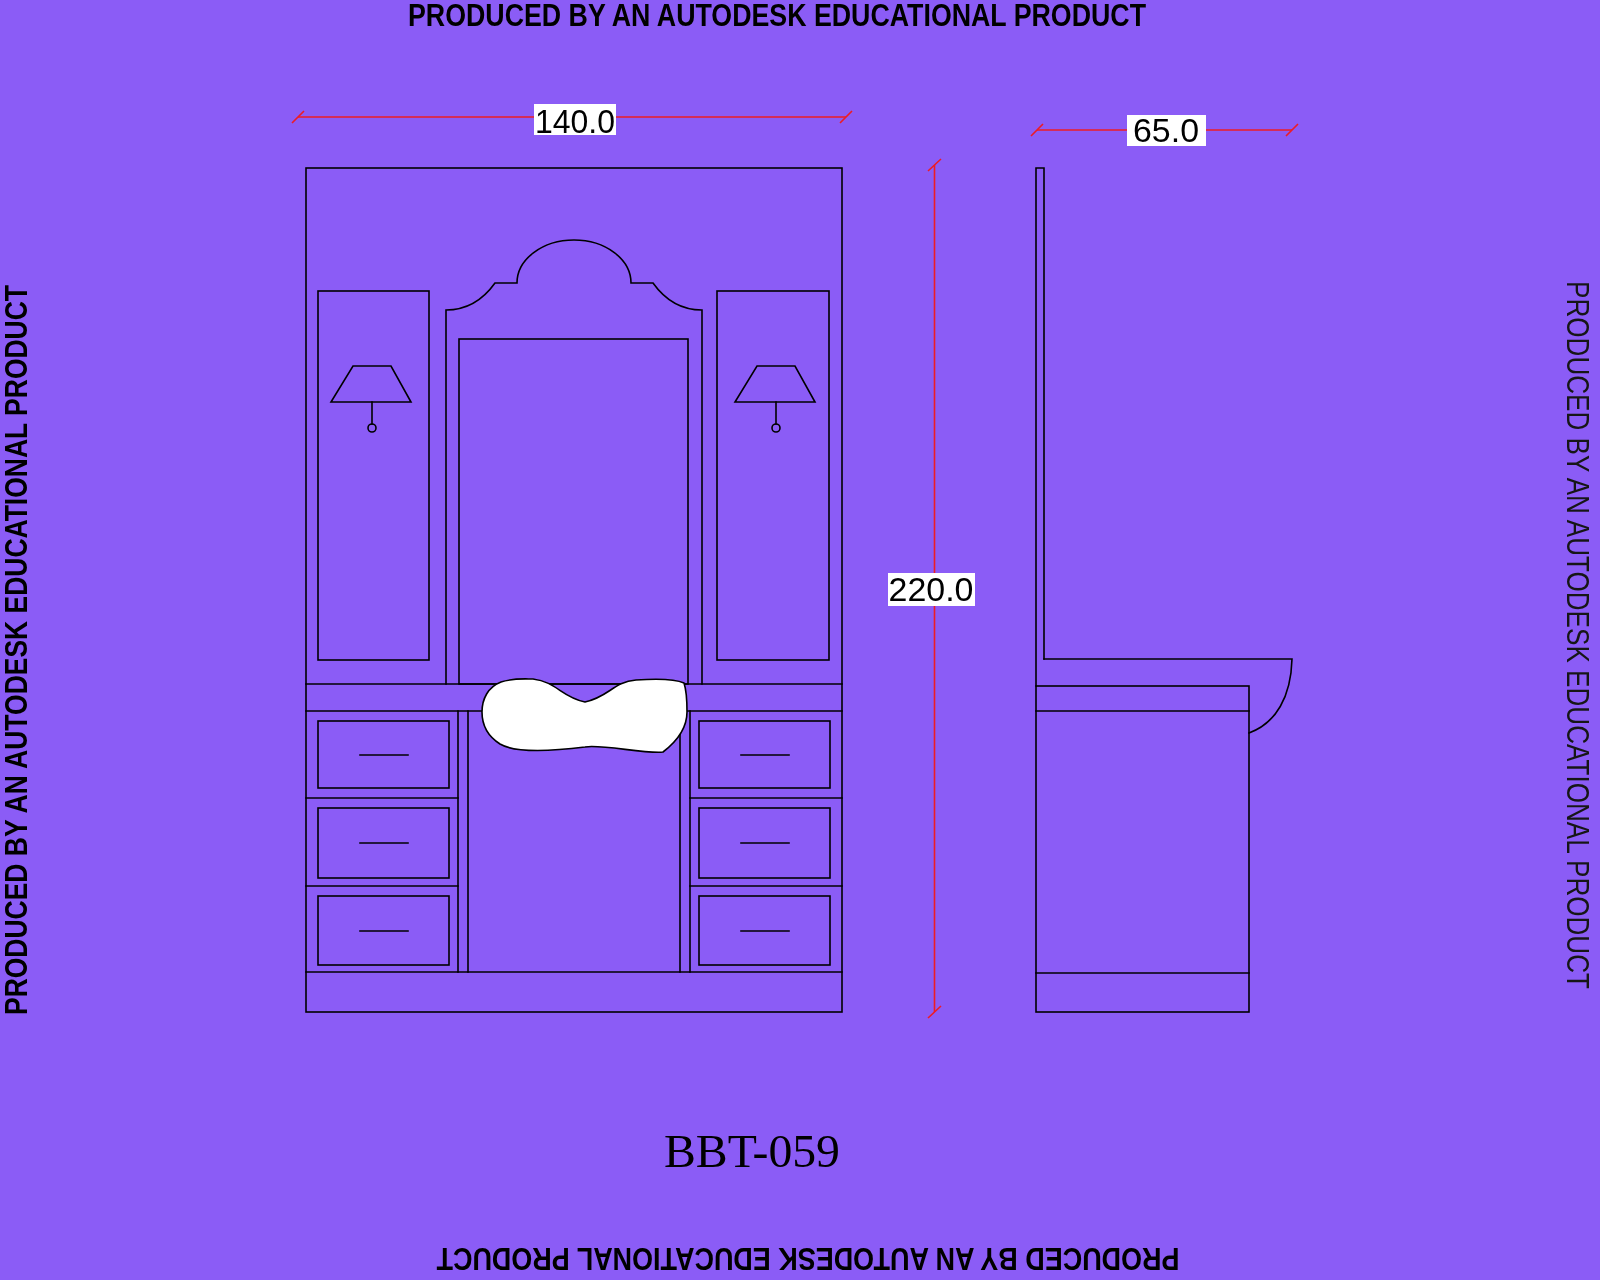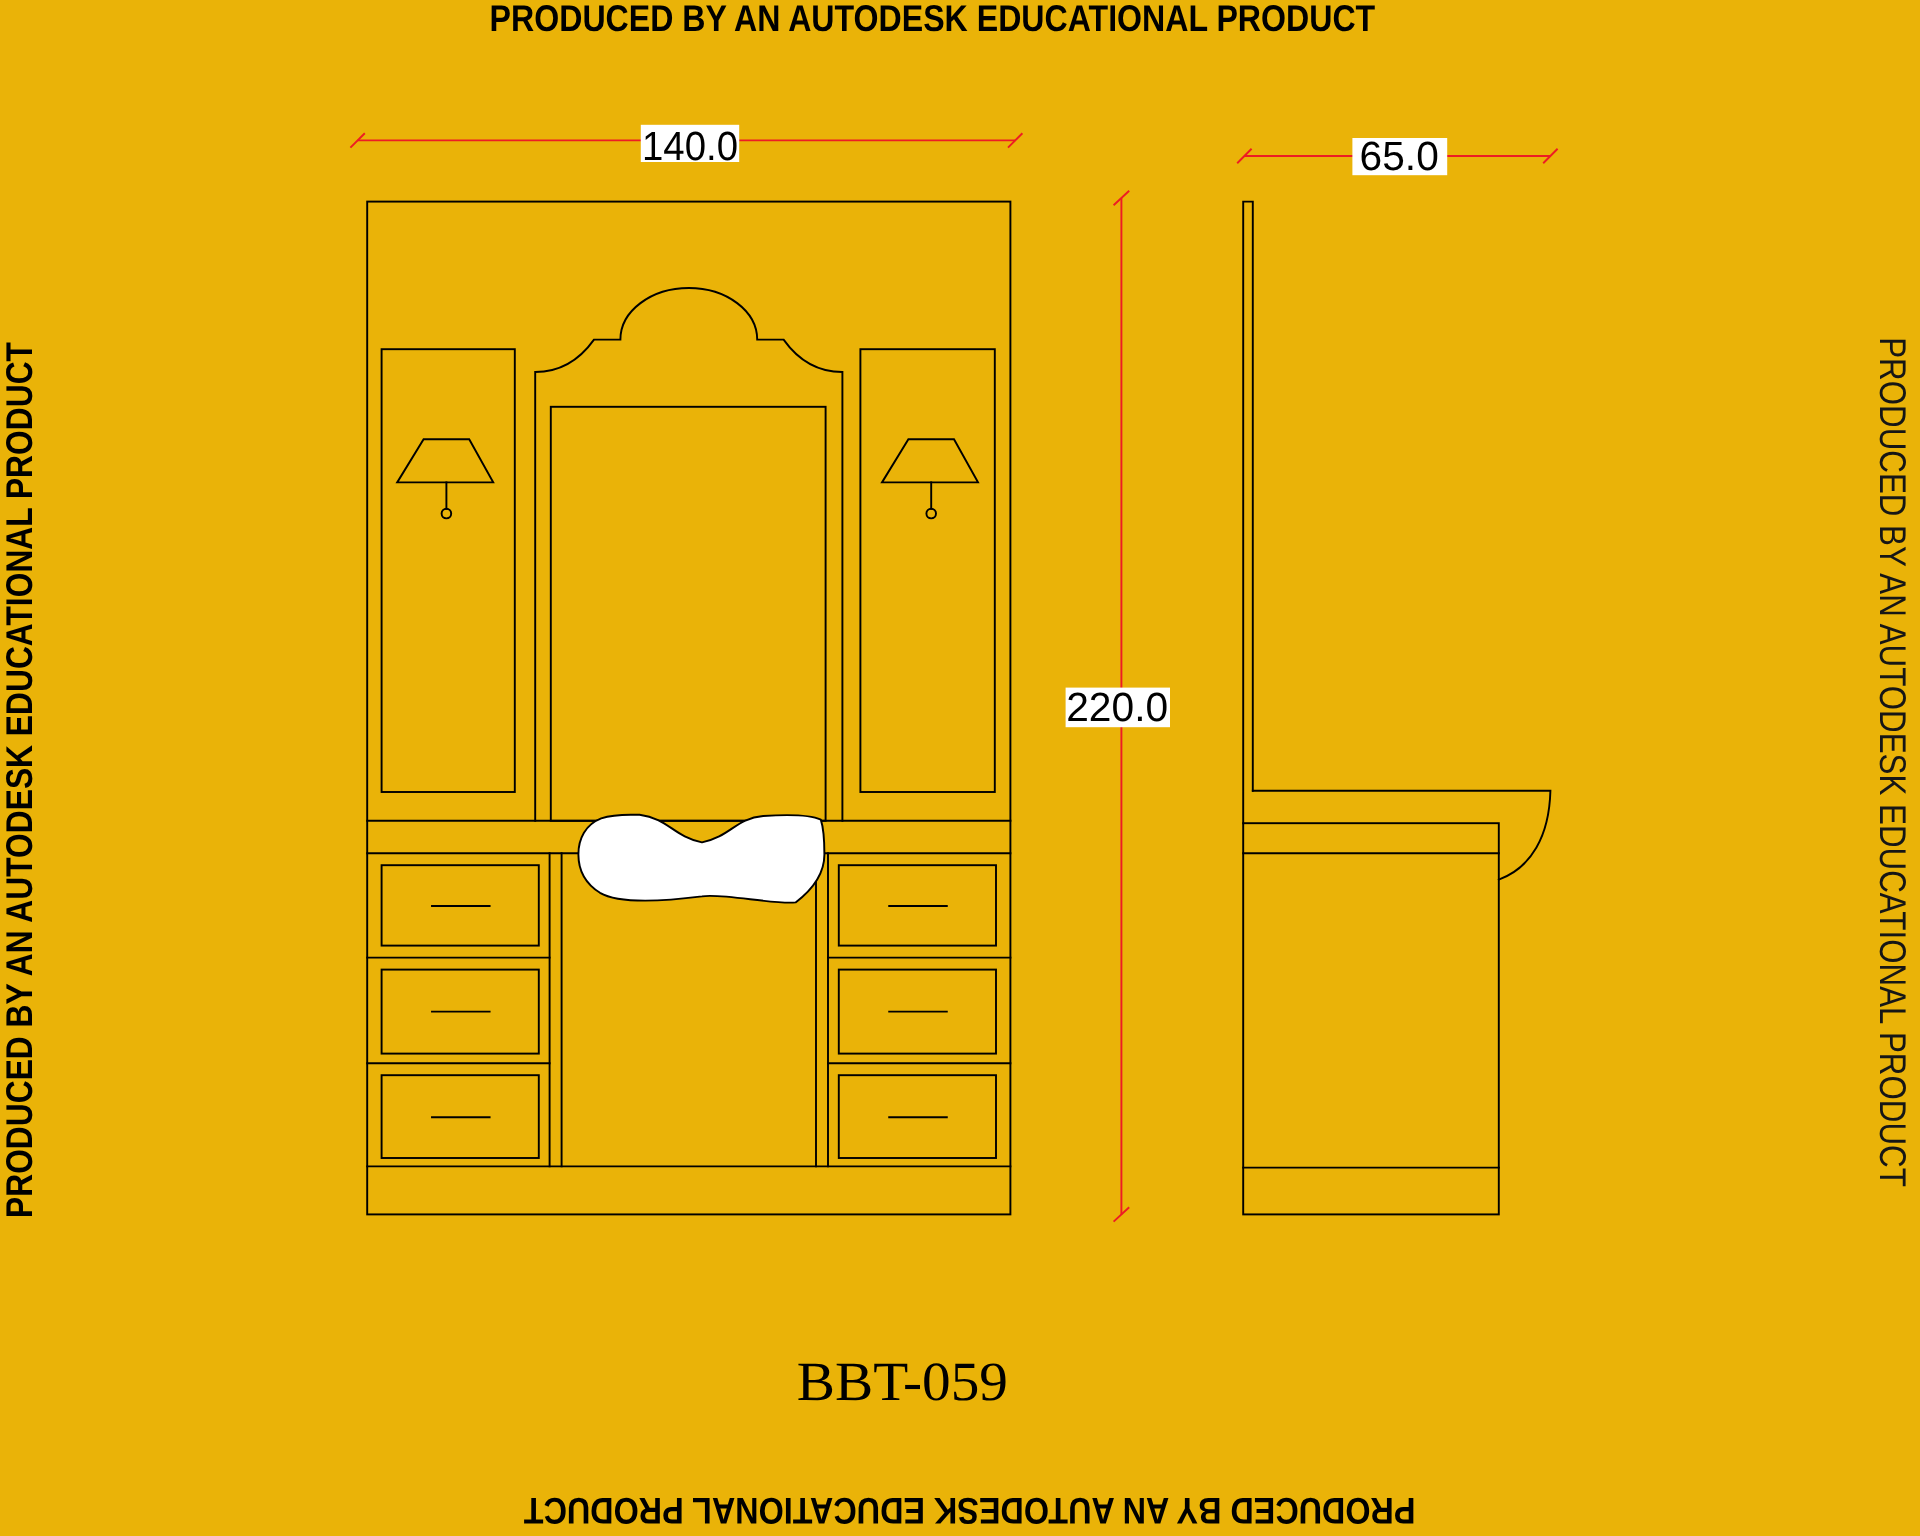--- a/index.html
+++ b/index.html
@@ -1,16 +1,16 @@
 <!DOCTYPE html>
 <html><head>
 <meta charset="utf-8">
 <style>
   html,body{margin:0;padding:0;background:#ffffff;}
-  .page{width:1600px;height:1280px;position:relative;background:#eab308;overflow:hidden;}
+  .page{width:1600px;height:1280px;position:relative;background:#8b5cf6;overflow:hidden;}
   svg{display:block;}
   .stamp{font-family:"Liberation Sans",sans-serif;font-size:31px;font-weight:bold;fill:#000000;}
   .stamp-light{font-weight:normal;fill:#161616;}
   .dim-text{font-family:"Liberation Sans",sans-serif;font-size:34px;font-weight:normal;fill:#000000;stroke:none;}
   .part{font-family:"Liberation Serif",serif;font-size:46px;fill:#000000;}
   .geo{stroke:#000000;stroke-width:1.6;fill:none;stroke-linecap:square;}
   .knock{fill:#ffffff;stroke:none;}
 </style>
 </head>
 <body>

